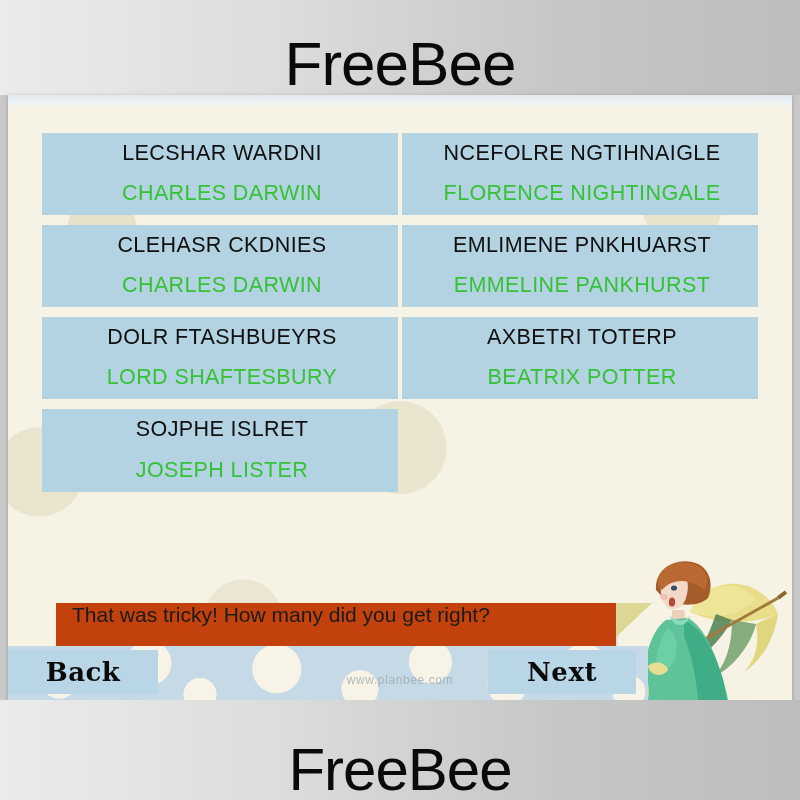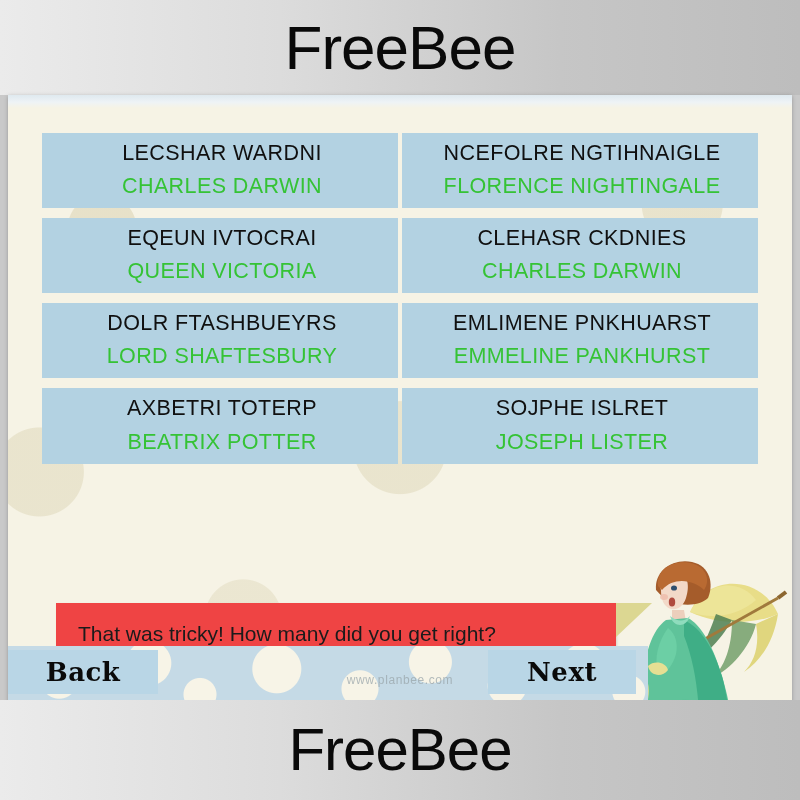--- a/index.html
+++ b/index.html
@@ -6,21 +6,21 @@
   html, body {
     width:800px; height:800px; overflow:hidden;
     font-family:"Liberation Sans", sans-serif;
   }
   body { background:#c9c9c9; position:relative; }
 
   
   .brand-band {
     position:absolute; left:0; width:800px;
     background:linear-gradient(90deg,#ebebeb 0%,#dcdcdc 35%,#c6c6c6 70%,#bdbdbd 100%);
-    display:flex; align-items:center; justify-content:center;
+    display:flex; align-items:flex-end; justify-content:center;
   }
   #brand-top    { top:0;   height:95px; }
   #brand-bottom { top:700px; height:100px; }
   .brand-text {
     font-size:62px; font-weight:400; color:#0a0a0a;
     letter-spacing:-1px; line-height:1;
     font-family:"Liberation Sans", sans-serif;
   }
   #brand-bottom .brand-text { font-size:60px; }
 
@@ -63,32 +63,32 @@
     padding:8px 2px 10px 6px;
     text-align:center;
     line-height:1.12;
   }
   .anagram {
     font-size:21.5px; color:#101010; letter-spacing:.4px;
     white-space:nowrap;
   }
   .solution {
     font-size:21.5px; color:#35c335; letter-spacing:.4px;
-    white-space:nowrap; margin-top:9px;
+    white-space:nowrap; margin-top:16px;
   }
 
   
   #character { position:absolute; left:620px; top:455px; width:164px; height:215px; }
 
   
   #speech-bubble {
     position:absolute; left:48px; top:508px; width:560px; height:62px;
-    background:#ef4444;
-    display:flex; align-items:center;
-    padding-left:22px;
+    background:#c2410c;
+    display:flex; 
+    padding-left:16px;
     box-shadow:1px 1px 2px rgba(0,0,0,.12);
   }
   #speech-tail {
     position:absolute; left:608px; top:508px;
     width:0; height:0;
     border-top:0 solid transparent;
     border-left:36px solid #dcd792;
     border-bottom:34px solid transparent;
   }
   #speech-text { font-size:21px; color:#1b1b1b; }
@@ -151,38 +151,34 @@
     <div class="answer-card">
       <div class="anagram">LECSHAR WARDNI</div>
       <div class="solution">CHARLES DARWIN</div>
     </div>
 
     <div class="answer-card">
       <div class="anagram">NCEFOLRE NGTIHNAIGLE</div>
       <div class="solution">FLORENCE NIGHTINGALE</div>
     </div>
 
-    <div class="answer-card">
-      <div class="anagram">EQEUN IVTOCRAI</div>
-      <div class="solution">QUEEN VICTORIA</div>
-    </div>
 
     <div class="answer-card">
       <div class="anagram">CLEHASR CKDNIES</div>
       <div class="solution">CHARLES DARWIN</div>
     </div>
 
     <div class="answer-card">
+      <div class="anagram">EMLIMENE PNKHUARST</div>
+      <div class="solution">EMMELINE PANKHURST</div>
+    </div>
+
+    <div class="answer-card">
       <div class="anagram">DOLR FTASHBUEYRS</div>
       <div class="solution">LORD SHAFTESBURY</div>
-    </div>
-
-    <div class="answer-card">
-      <div class="anagram">EMLIMENE PNKHUARST</div>
-      <div class="solution">EMMELINE PANKHURST</div>
     </div>
 
     <div class="answer-card">
       <div class="anagram">AXBETRI TOTERP</div>
       <div class="solution">BEATRIX POTTER</div>
     </div>
 
     <div class="answer-card">
       <div class="anagram">SOJPHE ISLRET</div>
       <div class="solution">JOSEPH LISTER</div>

